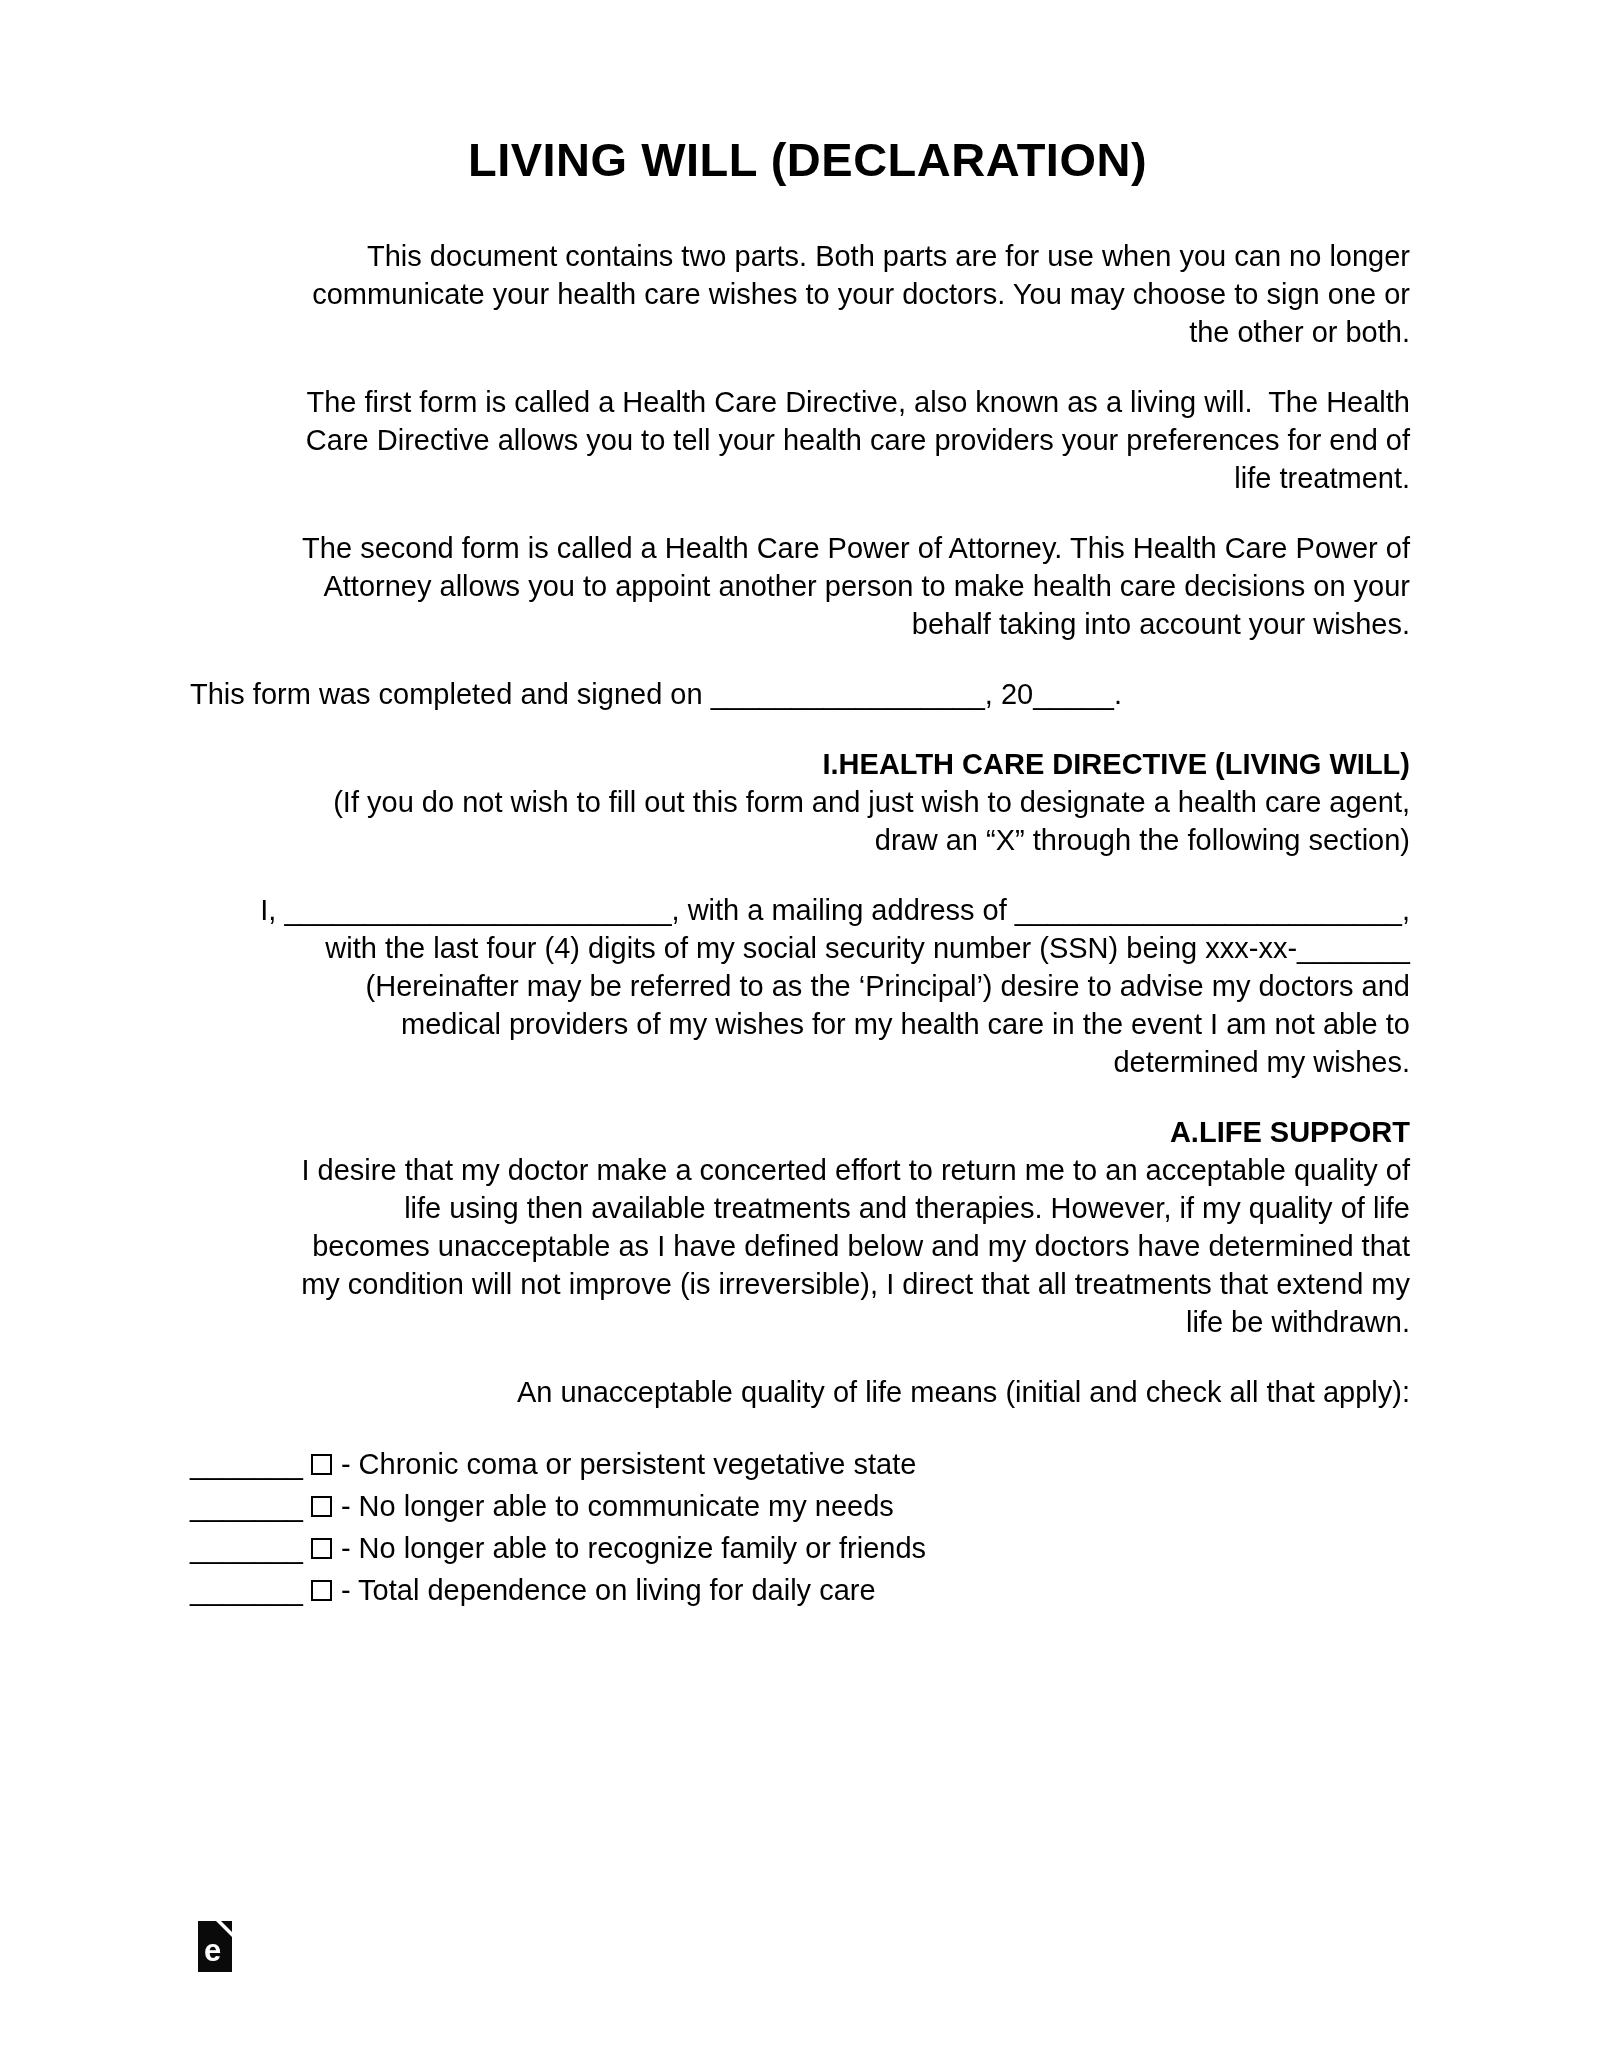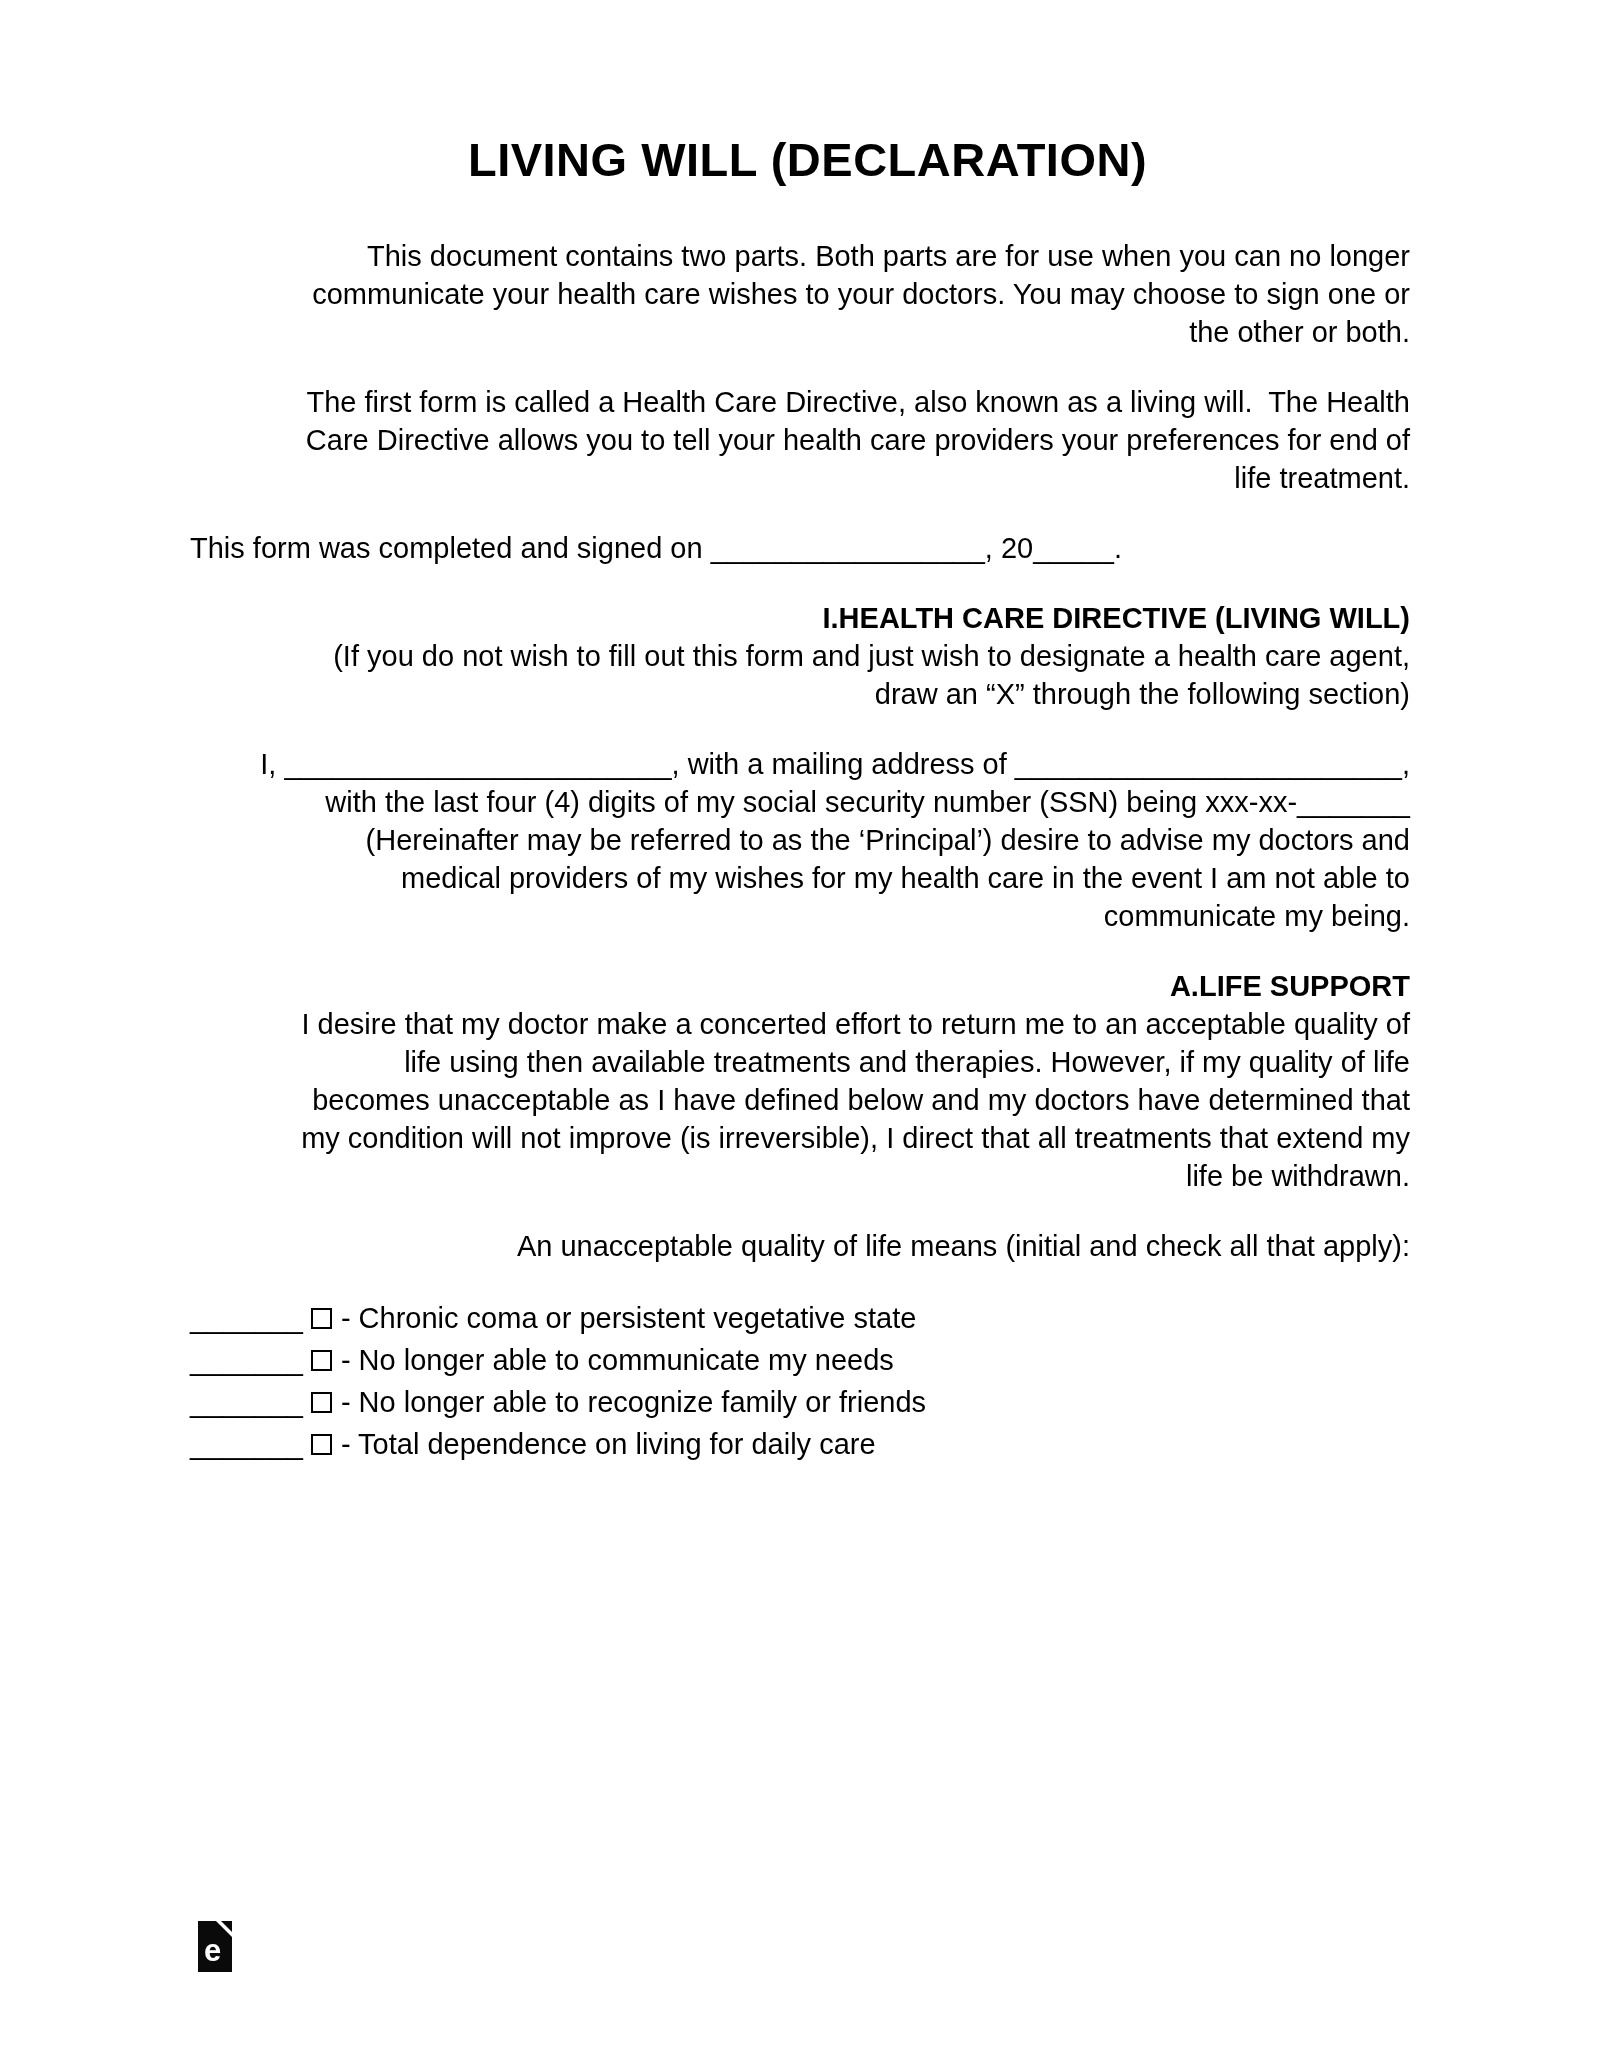--- a/index.html
+++ b/index.html
@@ -43,36 +43,41 @@
       <div class="line">communicate your health care wishes to your doctors. You may choose to sign one or</div>
       <div class="line">the other or both.</div>
     </div>
 
     <div class="block">
       <div class="line">The first form is called a Health Care Directive, also known as a living will.  The Health</div>
       <div class="line">Care Directive allows you to tell your health care providers your preferences for end of</div>
       <div class="line">life treatment.</div>
     </div>
 
+    <div class="block">
+      <div class="line">The second form is called a Health Care Power of Attorney. This Health Care Power of</div>
+      <div class="line">Attorney allows you to appoint another person to make health care decisions on your</div>
+      <div class="line">behalf taking into account your wishes.</div>
+    </div>
 
     <div class="block"><span class="seg">This form was completed and signed on </span><span class="seg blank">_________________</span><span class="seg">, 20</span><span class="seg blank">_____</span><span class="seg">.</span></div>
 
     <div class="heading-line"><span class="sec-num">I.</span><span class="bold">HEALTH CARE DIRECTIVE (LIVING WILL)</span></div>
 
     <div class="block">
       <div class="line">(If you do not wish to fill out this form and just wish to designate a health care agent,</div>
       <div class="line">draw an “X” through the following section)</div>
     </div>
 
     <div class="block">
       <div class="line"><span class="seg">I, </span><span class="seg blank">________________________</span><span class="seg">, with a mailing address of </span><span class="seg blank">________________________</span><span class="seg">,</span></div>
       <div class="line"><span class="seg">with the last four (4) digits of my social security number (SSN) being xxx-xx-</span><span class="seg blank">_______</span></div>
       <div class="line">(Hereinafter may be referred to as the ‘Principal’) desire to advise my doctors and</div>
       <div class="line">medical providers of my wishes for my health care in the event I am not able to</div>
-      <div class="line">communicate my being.</div>
+      <div class="line">determined my wishes.</div>
     </div>
 
     <div class="heading-line"><span class="sub-num">A.</span><span class="bold">LIFE SUPPORT</span></div>
 
     <div class="block">
       <div class="line">I desire that my doctor make a concerted effort to return me to an acceptable quality of</div>
       <div class="line">life using then available treatments and therapies. However, if my quality of life</div>
       <div class="line">becomes unacceptable as I have defined below and my doctors have determined that</div>
       <div class="line">my condition will not improve (is irreversible), I direct that all treatments that extend my</div>
       <div class="line">life be withdrawn.</div>

